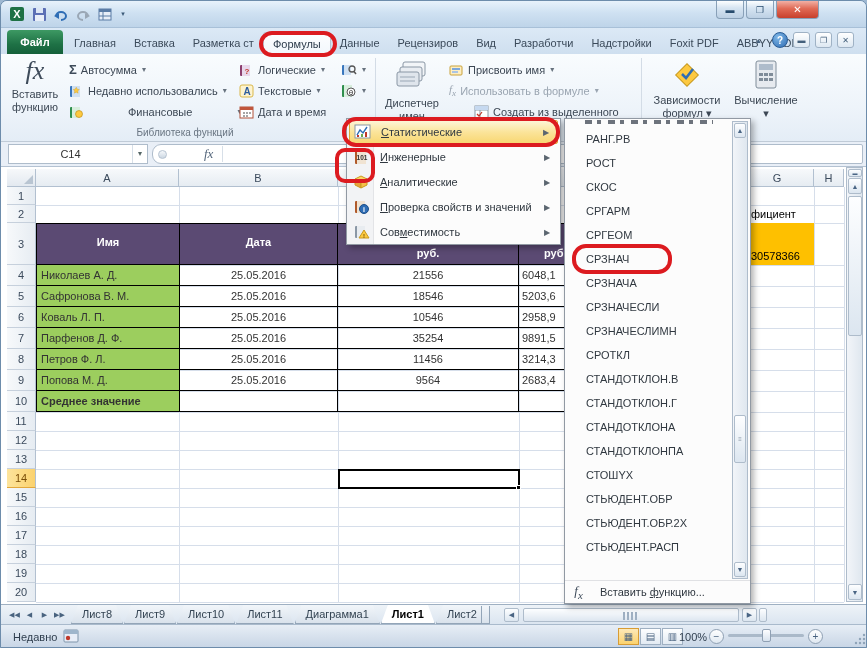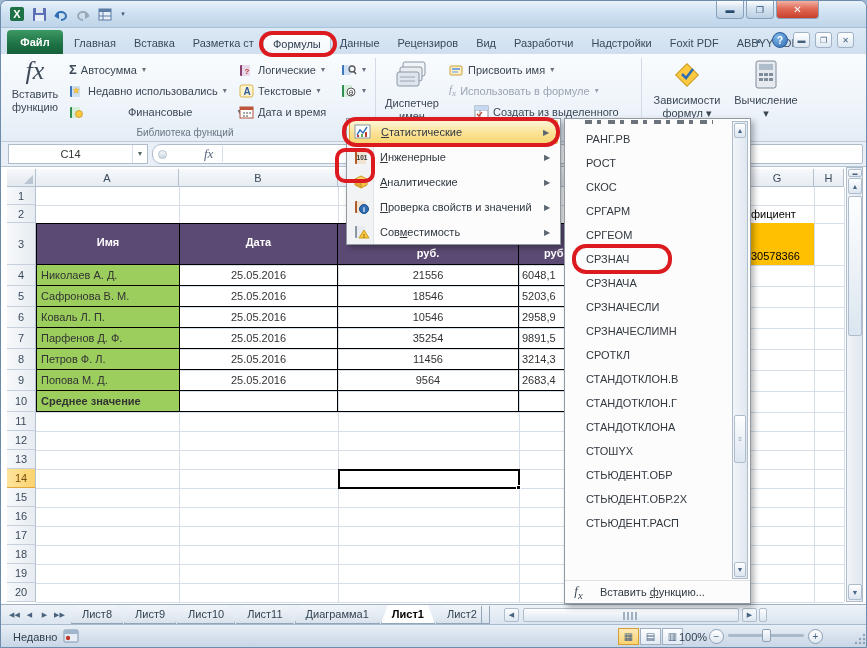--- a/index.html
+++ b/index.html
@@ -543,20 +543,21 @@
         <div class="smi">СРГАРМ</div>
         <div class="smi">СРГЕОМ</div>
         <div class="smi">СРЗНАЧ<div class="red-oval" style="left: 7px; width: 100px; top: -3px; bottom: -3px; border-radius: 14px;"></div></div>
         <div class="smi">СРЗНАЧА</div>
         <div class="smi">СРЗНАЧЕСЛИ</div>
         <div class="smi">СРЗНАЧЕСЛИМН</div>
         <div class="smi">СРОТКЛ</div>
         <div class="smi">СТАНДОТКЛОН.В</div>
         <div class="smi">СТАНДОТКЛОН.Г</div>
         <div class="smi">СТАНДОТКЛОНА</div>
+        <div class="smi">СТАНДОТКЛОНПА</div>
         <div class="smi">СТОШYX</div>
         <div class="smi">СТЬЮДЕНТ.ОБР</div>
         <div class="smi">СТЬЮДЕНТ.ОБР.2X</div>
         <div class="smi">СТЬЮДЕНТ.РАСП</div>
       </div>
 
     <div class="abs sb" style="right:2px;top:2px;width:16px;height:458px;">
       <div class="sbbtn" style="left:1px;top:1px;width:12px;height:15px;">▲</div>
       <div class="sbbtn" style="left:1px;top:293px;width:12px;height:48px;font-size:6px;color:#8a97a5;">≡</div>
       <div class="sbbtn" style="left:1px;bottom:1px;width:12px;height:15px;">▼</div>

